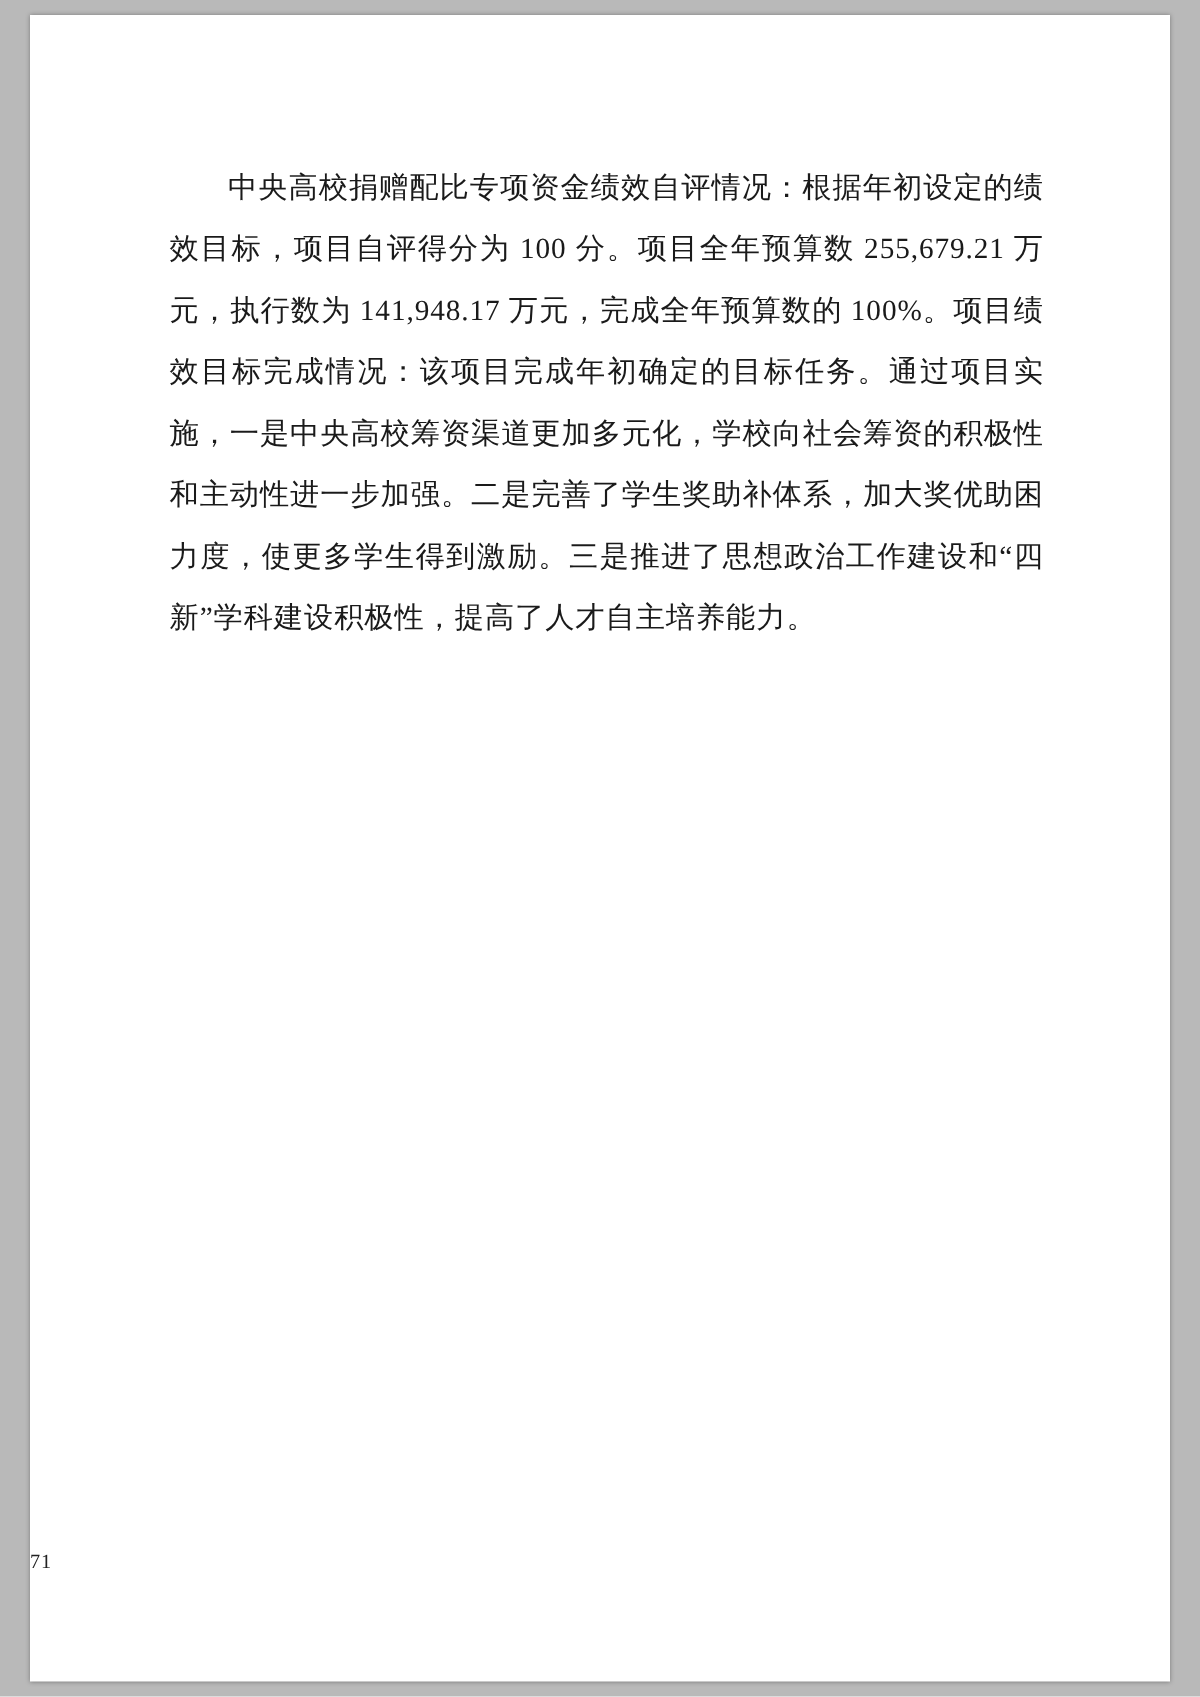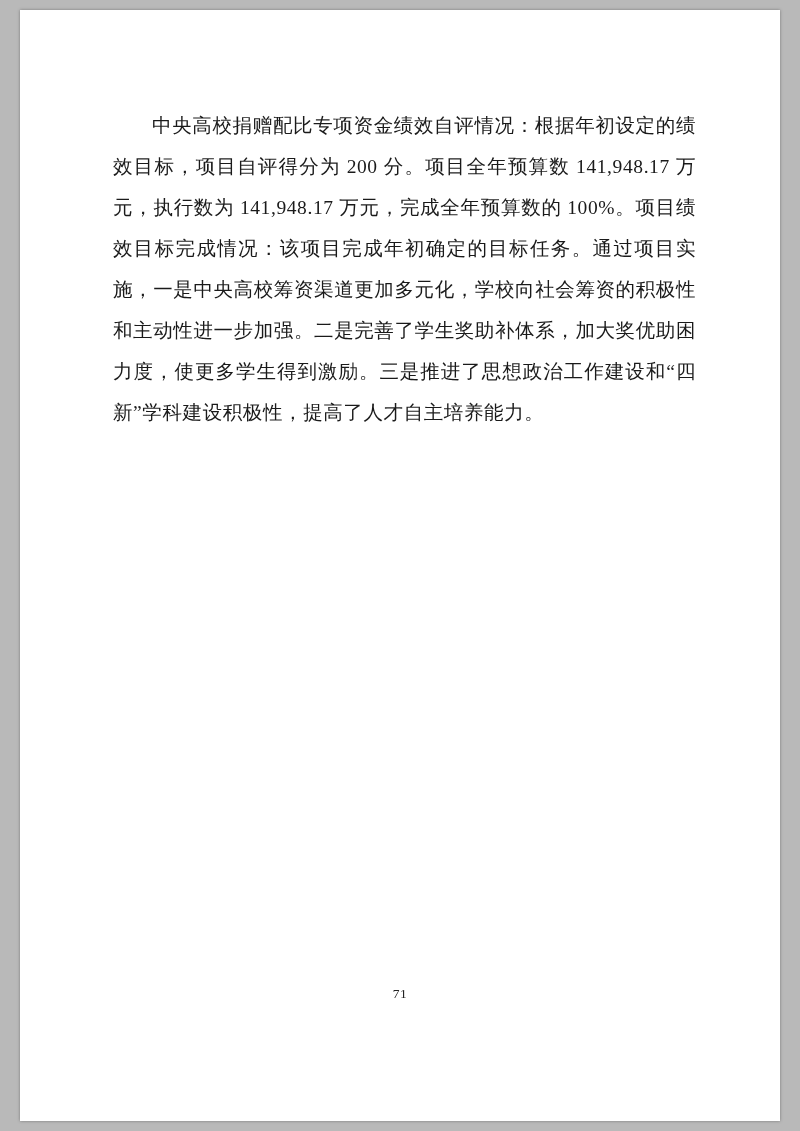--- a/index.html
+++ b/index.html
@@ -36,34 +36,34 @@
     text-align: justify;
     text-justify: inter-ideograph;
     text-indent: 2em;
     letter-spacing: 0.6px;
     word-break: break-all;
   }
   .footer {
     position: absolute;
     left: 0;
     right: 0;
-    top: 974px;
-    text-align: center;
+    top: 1022px;
+    text-align: left;
   }
   .page-number {
     display: inline-block;
     font-size: 13.5px;
     color: #222222;
     font-family: "Liberation Serif", "DejaVu Serif", serif;
     letter-spacing: 0.5px;
   }
 </style>
 </head>
 <body>
 
 <div class="page">
   <div class="content">
-    <p class="para">中央高校捐赠配比专项资金绩效自评情况：根据年初设定的绩效目标，项目自评得分为 200 分。项目全年预算数 141,948.17 万元，执行数为 141,948.17 万元，完成全年预算数的 100%。项目绩效目标完成情况：该项目完成年初确定的目标任务。通过项目实施，一是中央高校筹资渠道更加多元化，学校向社会筹资的积极性和主动性进一步加强。二是完善了学生奖助补体系，加大奖优助困力度，使更多学生得到激励。三是推进了思想政治工作建设和“四新”学科建设积极性，提高了人才自主培养能力。</p>
+    <p class="para">中央高校捐赠配比专项资金绩效自评情况：根据年初设定的绩效目标，项目自评得分为 100 分。项目全年预算数 255,679.21 万元，执行数为 141,948.17 万元，完成全年预算数的 100%。项目绩效目标完成情况：该项目完成年初确定的目标任务。通过项目实施，一是中央高校筹资渠道更加多元化，学校向社会筹资的积极性和主动性进一步加强。二是完善了学生奖助补体系，加大奖优助困力度，使更多学生得到激励。三是推进了思想政治工作建设和“四新”学科建设积极性，提高了人才自主培养能力。</p>
   </div>
   <div class="footer">
     <span class="page-number">71</span>
   </div>
 </div>
 
 </body></html>

